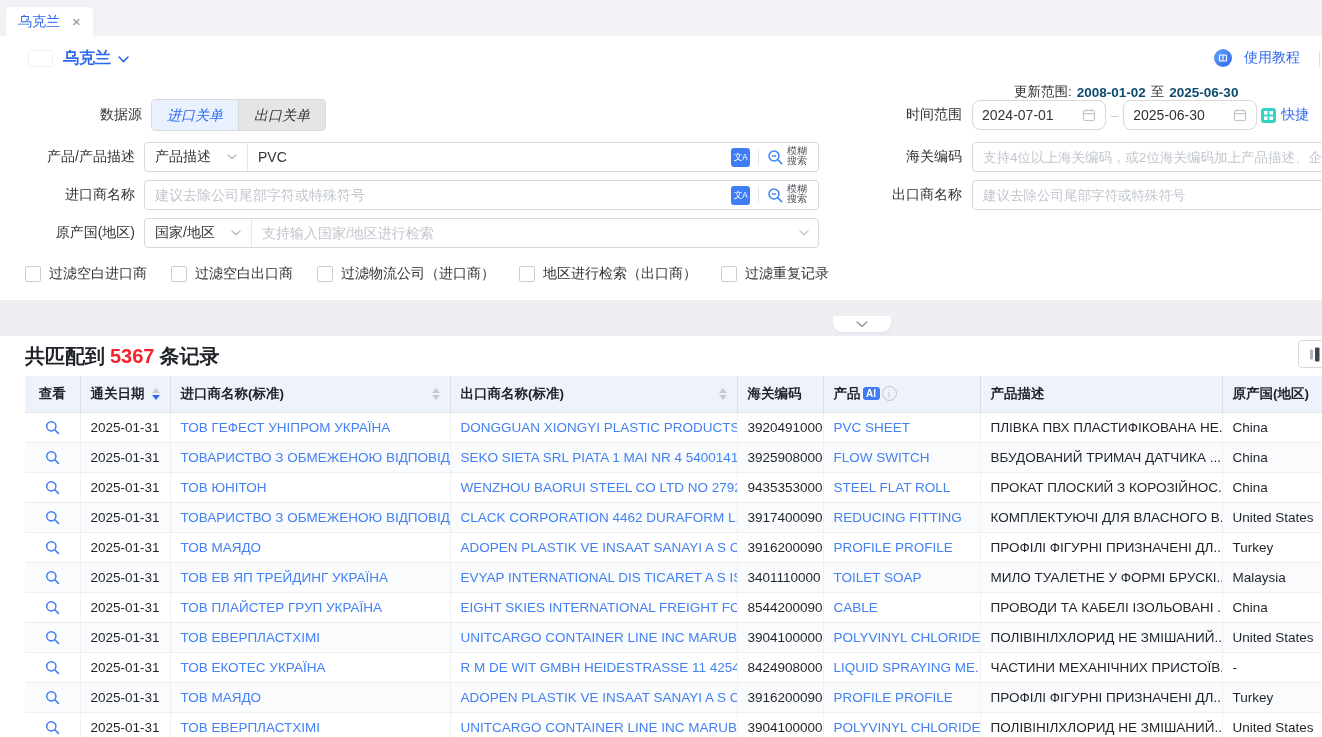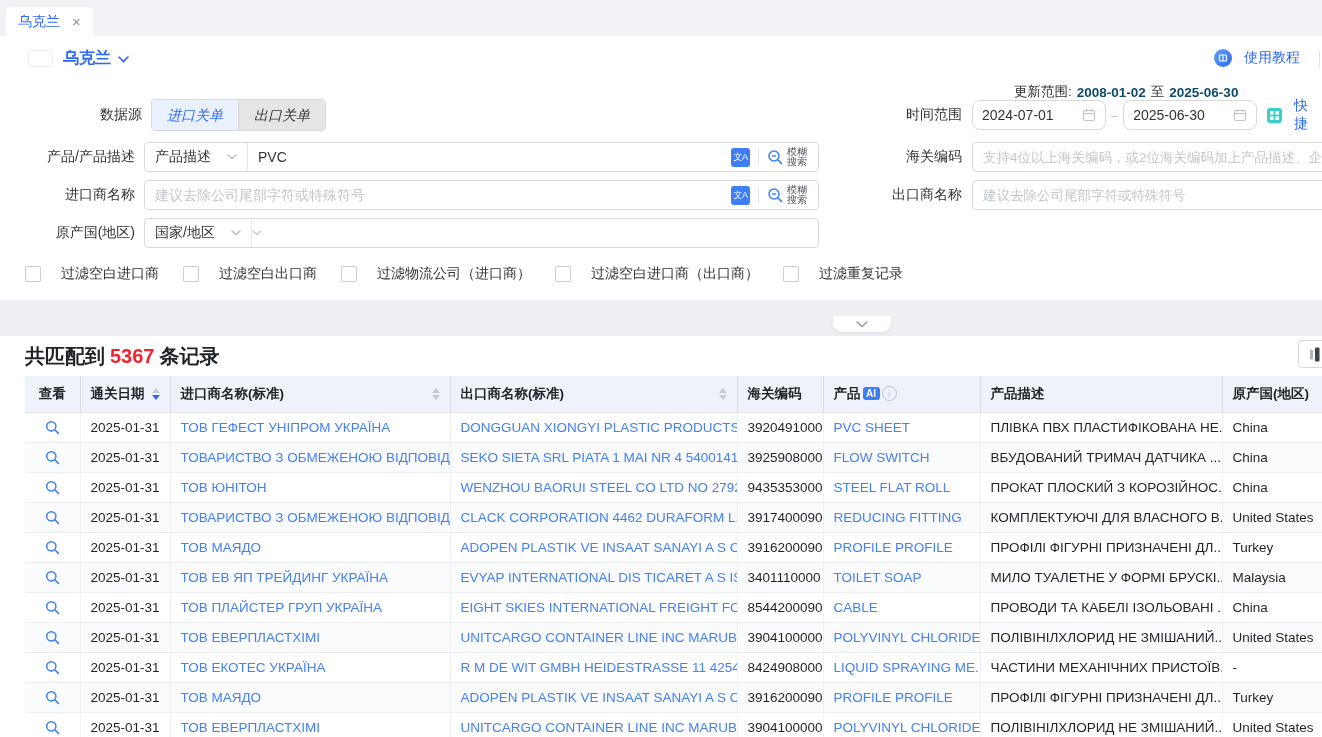--- a/index.html
+++ b/index.html
@@ -36,37 +36,37 @@
   .seggroup{display:flex;border:1px solid #d9d9d9;border-radius:4px;overflow:hidden;height:30px;font-style:italic;}
   .seg{padding:0 15px;line-height:30px;font-size:14px;color:#333;background:#e5e5e5;cursor:pointer;white-space:nowrap;}
   .seg.sel{background:#e9f1ff;color:#2e68f0;}
   .seg + .seg{border-left:1px solid #d9d9d9;}
   .igroup{display:flex;align-items:center;border:1px solid #d9d9d9;border-radius:4px;height:30px;width:675px;background:#fff;box-sizing:border-box;}
   .gselect{display:flex;align-items:center;gap:16px;padding:0 10px;font-size:14px;color:#333;
            border-right:1px solid #e7e8ec;height:100%;cursor:pointer;flex:0 0 auto;}
   .ginput{flex:1;border:0;outline:none;font-size:14px;color:#333;padding:0 10px;min-width:0;background:transparent;
           font-family:"Liberation Sans","DejaVu Sans",sans-serif;}
   .ginput::placeholder{color:#c1c6cd;}
-  .gtail{display:flex;align-items:center;gap:8px;padding-right:9px;flex:0 0 auto;}
+  .gtail{display:flex;align-items:center;gap:8px;padding-right:9px;flex:0 0 auto;font-family:Liberation Mono, monospace;}
   .trans-btn{width:19px;height:19px;border-radius:3px;background:#3f7df6;color:#fff;font-size:9px;
              display:flex;align-items:center;justify-content:center;cursor:pointer;letter-spacing:-.5px;}
   .vdiv{width:1px;height:16px;background:#e3e5e9;}
   .fuzzy{display:flex;align-items:center;gap:3px;cursor:pointer;}
   .fuzzy-text{width:22px;font-size:10px;line-height:10.5px;color:#4a4f57;}
   .date-input{width:134px;height:30px;border:1px solid #d9d9d9;border-radius:8px;display:flex;align-items:center;
               justify-content:space-between;padding:0 9px;font-size:14px;color:#333;box-sizing:border-box;cursor:pointer;background:#fff;}
   .date-dash{color:#c4c8ce;margin:0 5px;font-size:13px;}
-  .quick{display:flex;align-items:center;gap:12px;margin-left:10px;color:#2e68f0;font-size:14px;cursor:pointer;}
+  .quick{display:flex;align-items:center;gap:5px;margin-left:4px;color:#2e68f0;font-size:14px;cursor:pointer;}
   .quick-icon{width:15px;height:15px;border-radius:3px;background:#35d1c5;display:flex;align-items:center;justify-content:center;}
   .plain-input{height:30px;border:1px solid #d9d9d9;border-radius:4px;font-size:13.5px;color:#333;padding:0 10px;
                box-sizing:border-box;outline:none;background:#fff;font-family:"Liberation Sans","DejaVu Sans",sans-serif;}
   .plain-input::placeholder{color:#c1c6cd;}
   .r-input{width:440px;}
   .cb-row{position:absolute;left:25px;top:184px;display:flex;column-gap:24px;align-items:center;height:20px;}
-  .cb{display:flex;align-items:center;gap:20px;font-size:14px;color:#333;cursor:pointer;white-space:nowrap;}
+  .cb{display:flex;align-items:center;gap:8px;font-size:14px;color:#333;cursor:pointer;white-space:nowrap;}
   .cb .box{width:14px;height:14px;border:1px solid #c9cdd4;border-radius:2px;background:#fff;flex:0 0 auto;}
   .collapse-tab{position:absolute;left:833px;top:316px;width:58px;height:16px;background:#fff;
                 border-radius:0 0 9px 9px;display:flex;align-items:center;justify-content:center;z-index:3;cursor:pointer;
                 box-shadow:0 2px 3px rgba(80,90,110,.08);}
   
   .band{height:36px;background:#edeff3;}
   
   .results{background:#fff;margin-left:8px;width:1314px;border-radius:6px 0 0 0;padding-left:17px;box-sizing:border-box;position:relative;}
   .results-bar{height:40px;display:flex;align-items:center;font-size:20px;font-weight:bold;color:#1f2329;}
   .results-bar .cnt{color:#f5222d;margin:0 5px;}
@@ -231,20 +231,21 @@
 
   <div class="frow" style="left:0;top:138px;">
     <span class="flabel">原产国(地区)</span>
     <span class="igroup">
       <span class="gselect">
         <span>国家/地区</span>
         <svg width="10" height="6" viewBox="0 0 10 6">
             <polyline points="1,1 5,4.6 9,1" fill="none" stroke="#b6bcc6" stroke-width="1.4" stroke-linecap="round"></polyline>
           </svg>
       </span>
+      <input class="ginput" placeholder="支持输入国家/地区进行检索" style="">
       <span class="gtail">
         <svg width="10" height="6" viewBox="0 0 10 6">
             <polyline points="1,1 5,4.6 9,1" fill="none" stroke="#c6cad1" stroke-width="1.4" stroke-linecap="round"></polyline>
           </svg>
       </span>
     </span>
   </div>
 
   <div class="cb-row" id="cb-row">
   <label class="cb">
@@ -257,21 +258,21 @@
     <span class="cb-text">过滤空白出口商</span>
   </label>
 
   <label class="cb">
     <span class="box"></span>
     <span class="cb-text">过滤物流公司（进口商）</span>
   </label>
 
   <label class="cb">
     <span class="box"></span>
-    <span class="cb-text">过滤空白进口商（出口商）</span>
+    <span class="cb-text">地区进行检索（出口商）</span>
   </label>
 
   <label class="cb">
     <span class="box"></span>
     <span class="cb-text">过滤重复记录</span>
   </label>
 </div>
 </div>
 
 <div class="collapse-tab">

